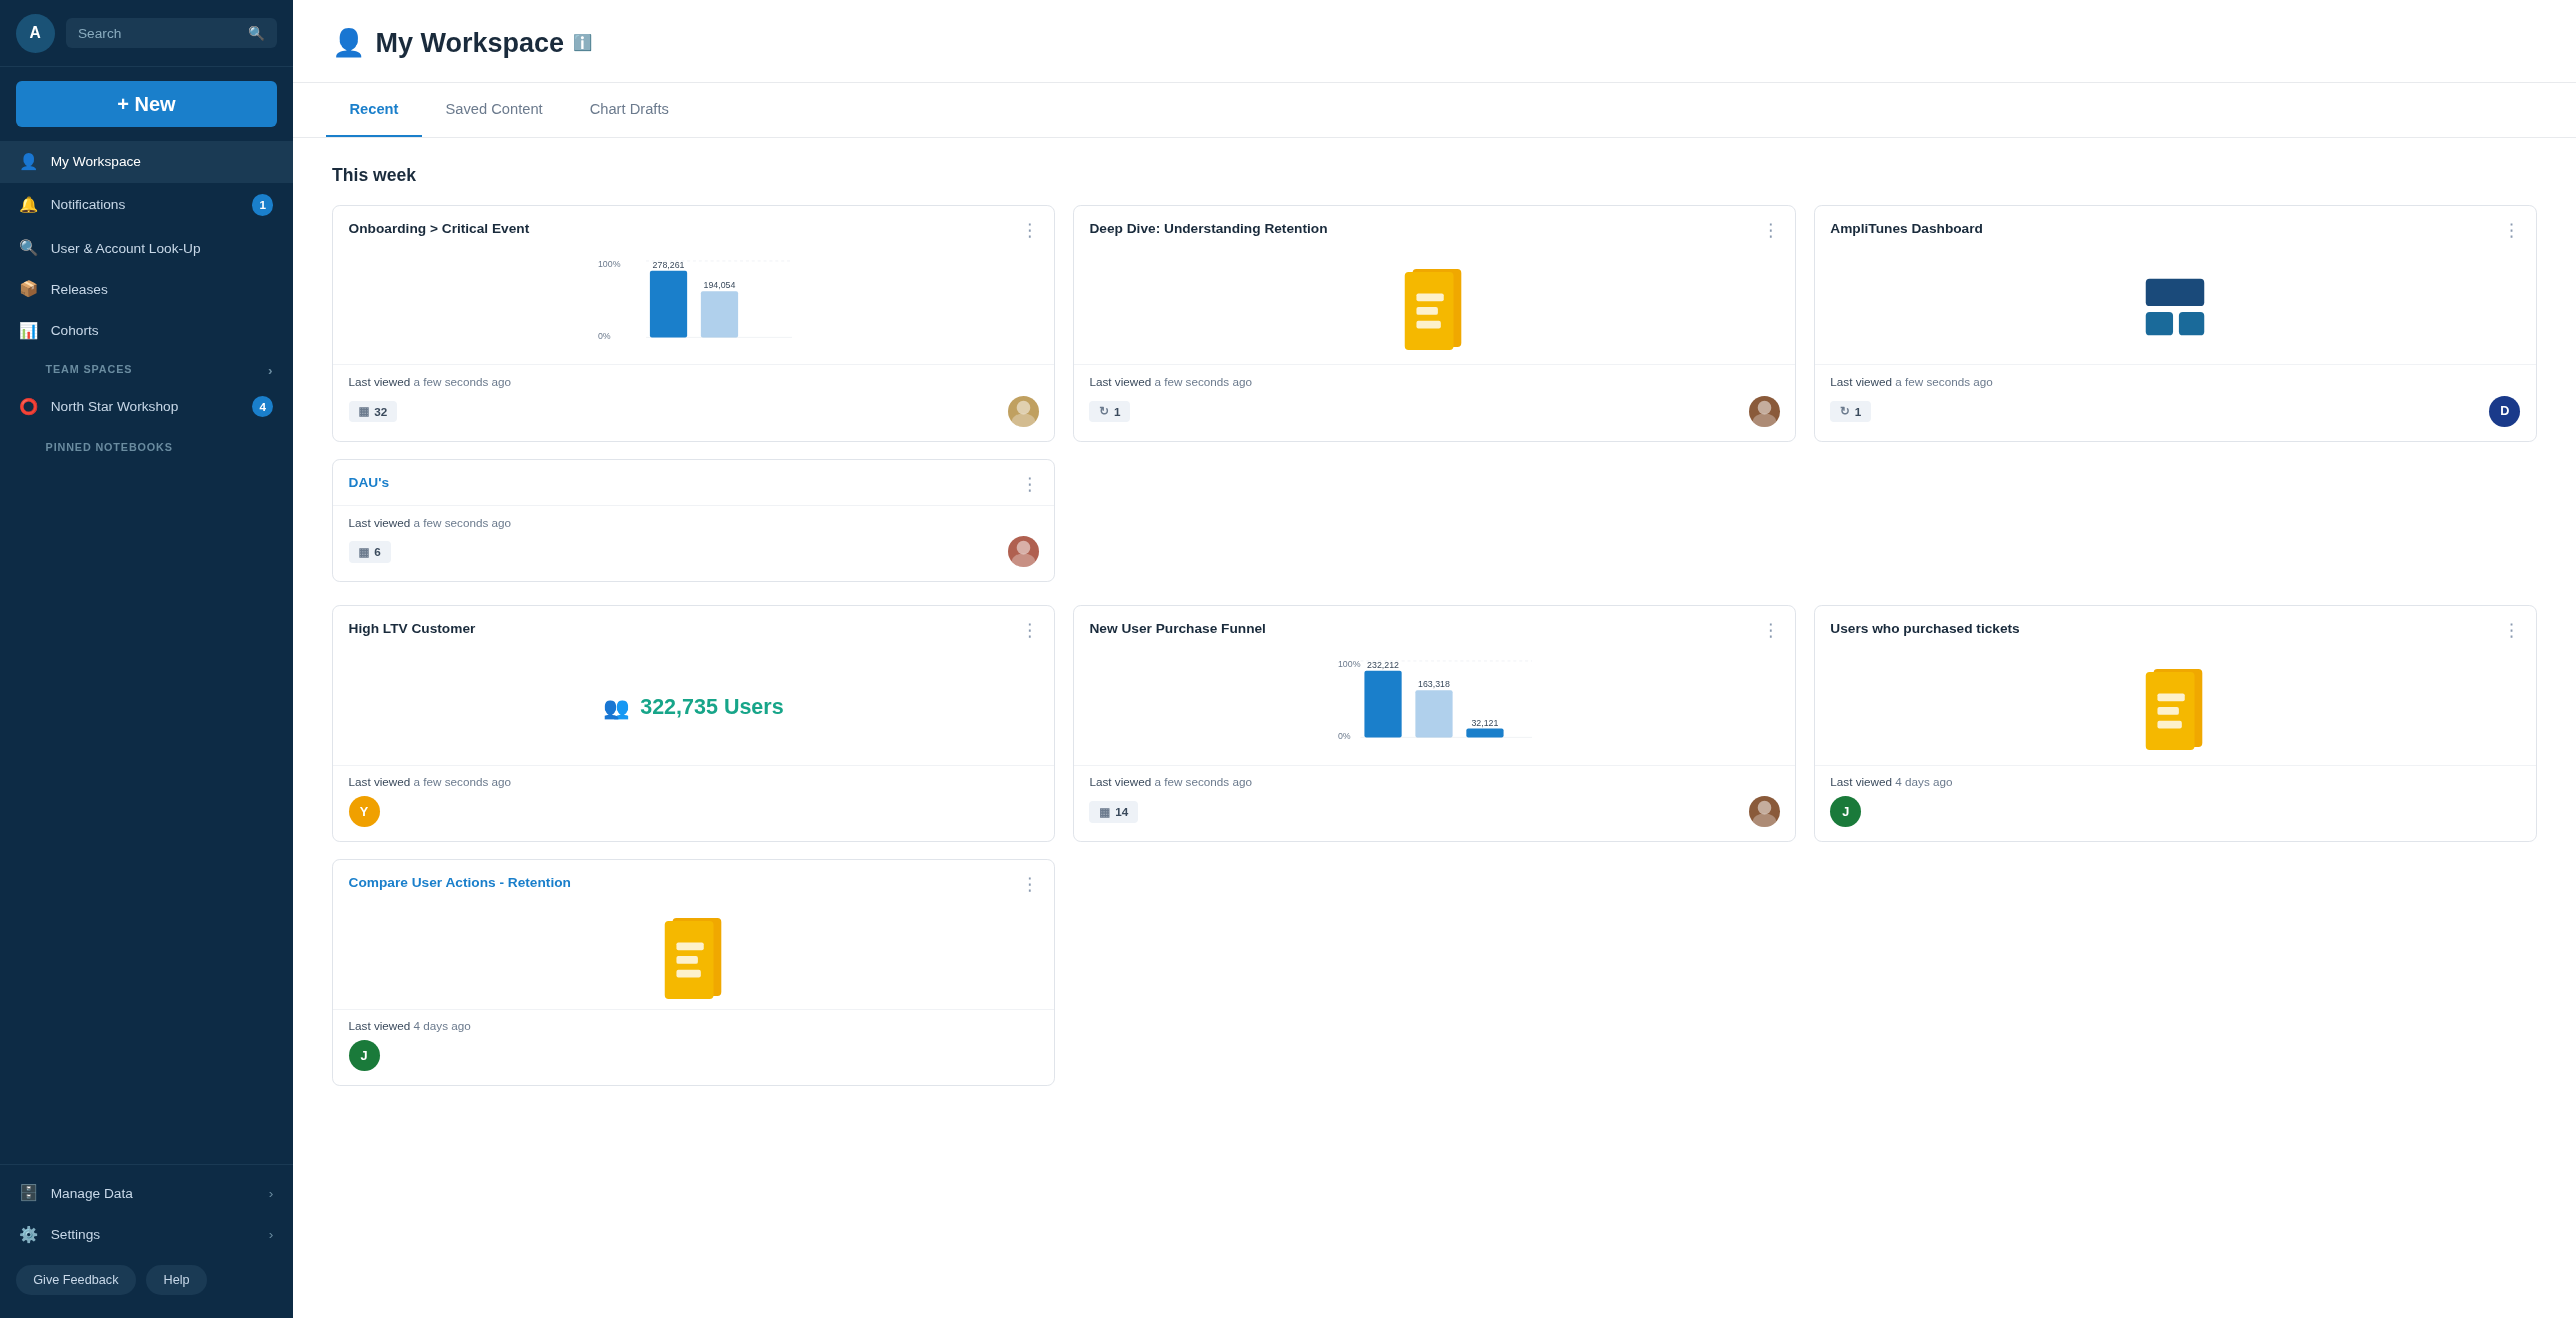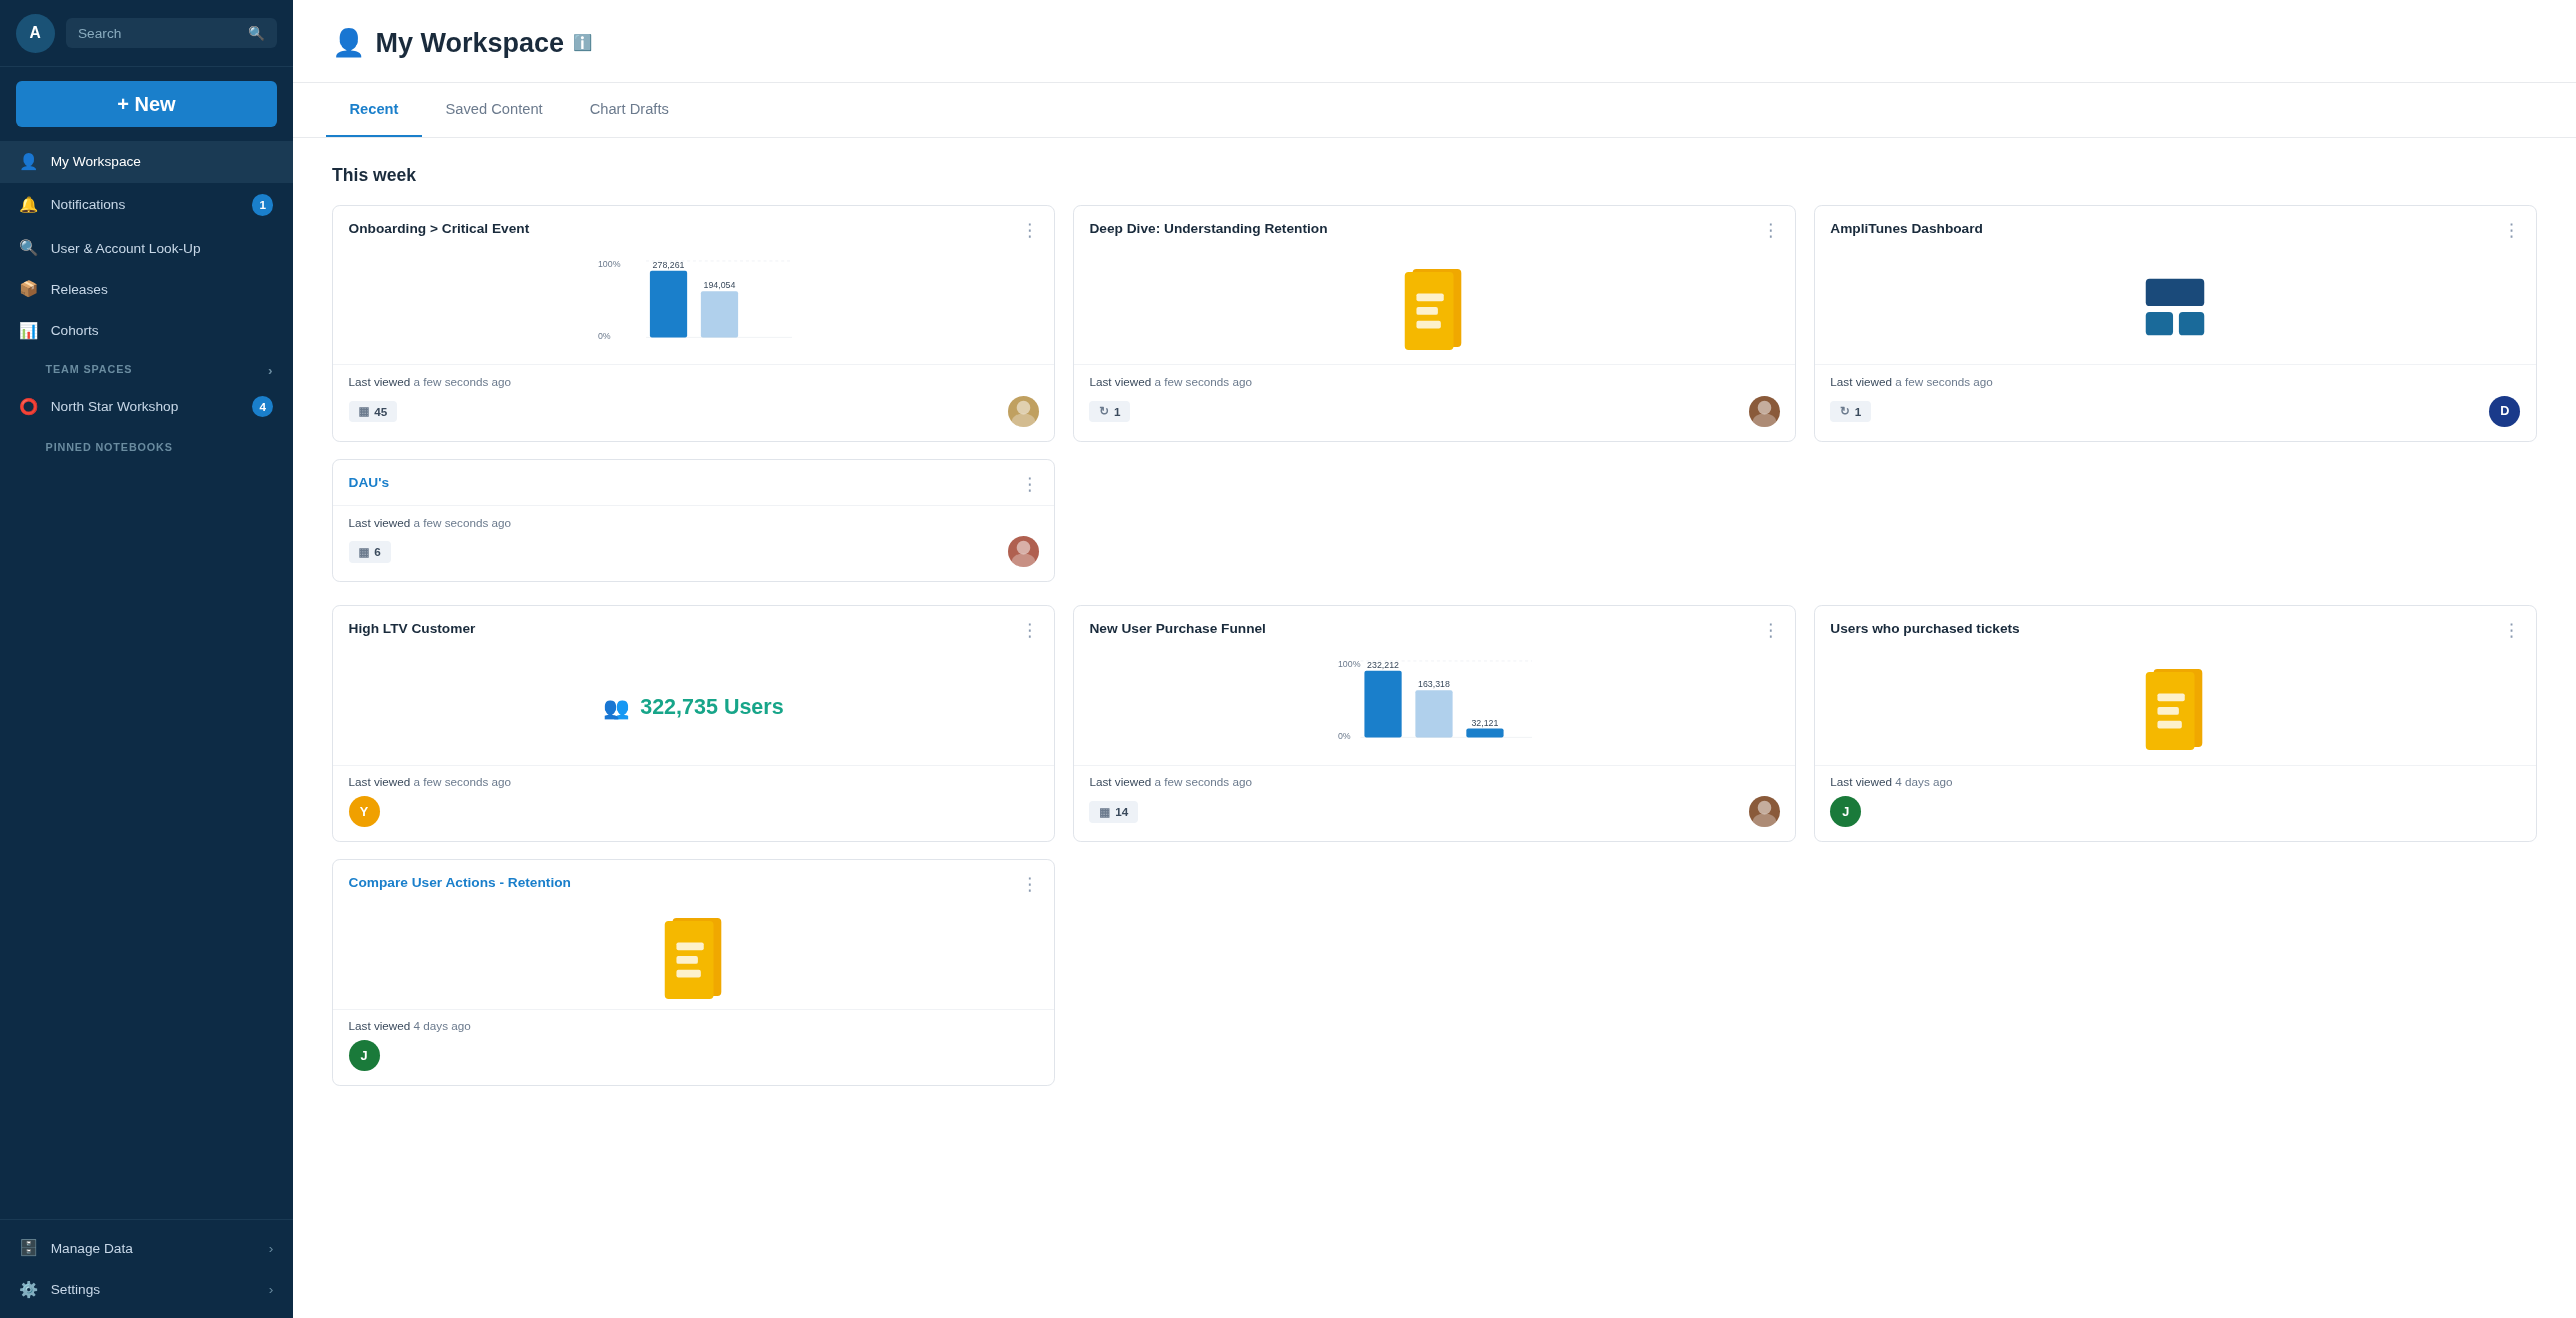--- a/index.html
+++ b/index.html
@@ -311,20 +311,24 @@
     <span class="nav-icon">🗄️</span>
     <span>Manage Data</span>
     <span style="margin-left:auto;color:#6a8ca0;">›</span>
   </div>
         <div class="nav-item">
     <span class="nav-icon">⚙️</span>
     <span>Settings</span>
     <span style="margin-left:auto;color:#6a8ca0;">›</span>
   </div>
       </div>
+    <div class="feedback-row">
+      <button class="feedback-btn">Give Feedback</button>
+      <button class="feedback-btn">Help</button>
+    </div>
   </div>
 </nav>
 
 <main id="main">
   <div id="main-header">
     <div class="page-title-row">
       <span class="page-title-icon">👤</span>
       <h1 class="page-title">My Workspace</h1>
       <span class="info-icon">ℹ️</span>
     </div>
@@ -359,21 +363,21 @@
               <text x="126" y="30" text-anchor="middle" font-size="9" fill="#3a4a5c" font-family="sans-serif">194,054</text>
     </svg>
       </div>
       <div class="card-footer">
         <div class="last-viewed">
           <span>Last viewed</span> a few seconds ago
         </div>
         <div class="card-meta">
           <div class="card-badge">
     <span class="badge-icon">▦</span>
-    <span>45</span>
+    <span>32</span>
   </div>
           <div class="avatar" style="background:#c0a060;">
     <svg width="31" height="31" viewBox="0 0 32 32">
                   <circle cx="16" cy="12" r="7" fill="rgba(255,255,255,0.5)"></circle>
                   <ellipse cx="16" cy="26" rx="12" ry="8" fill="rgba(255,255,255,0.3)"></ellipse>
                 </svg>
   </div>
         </div>
       </div>
     </div>

